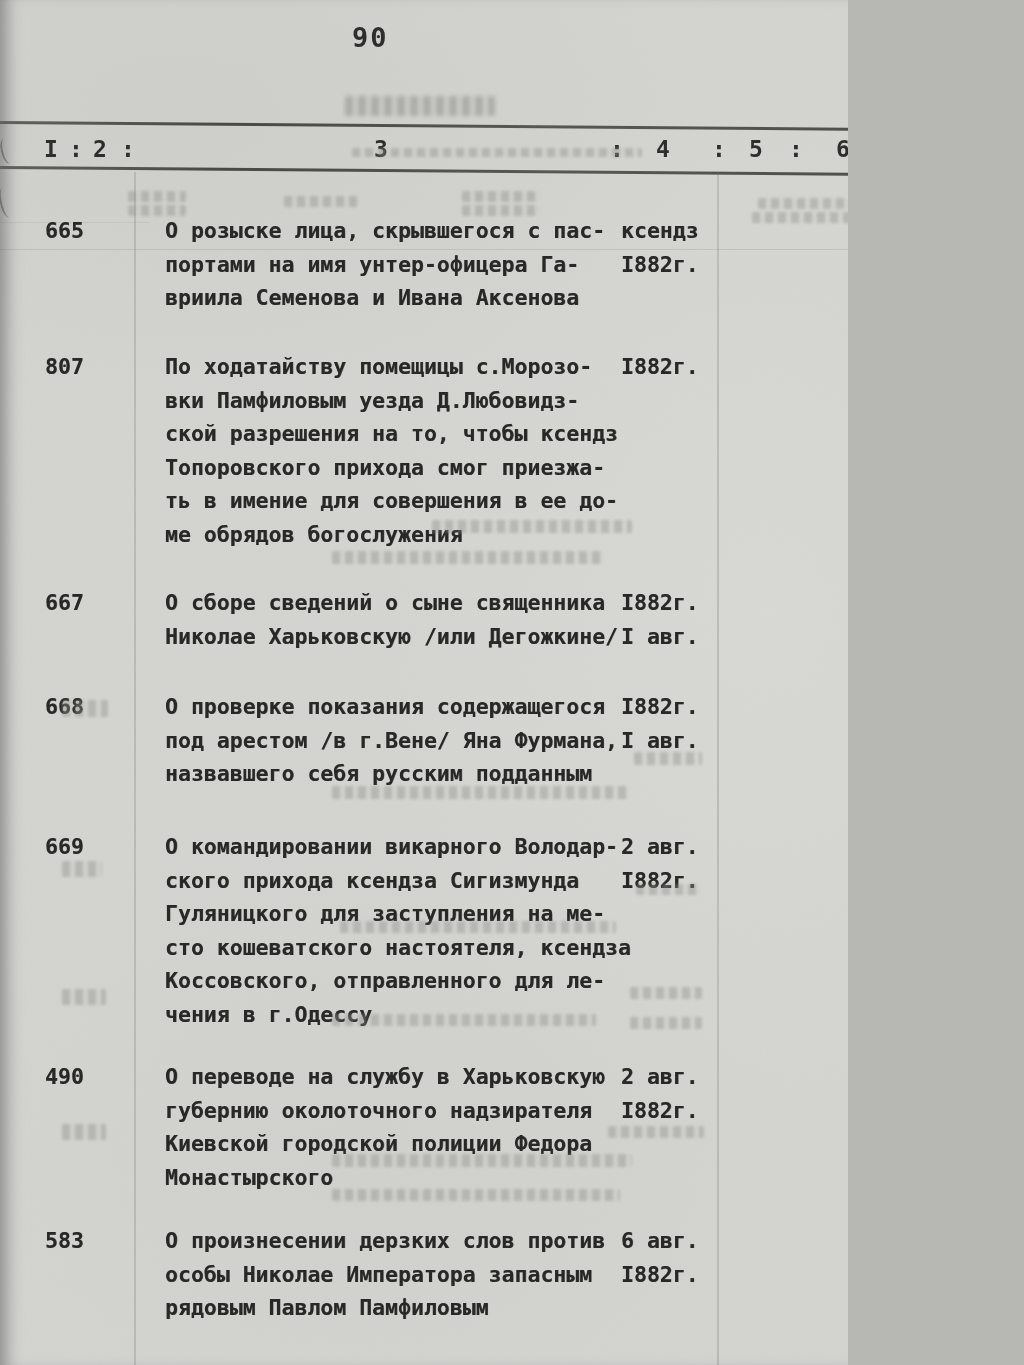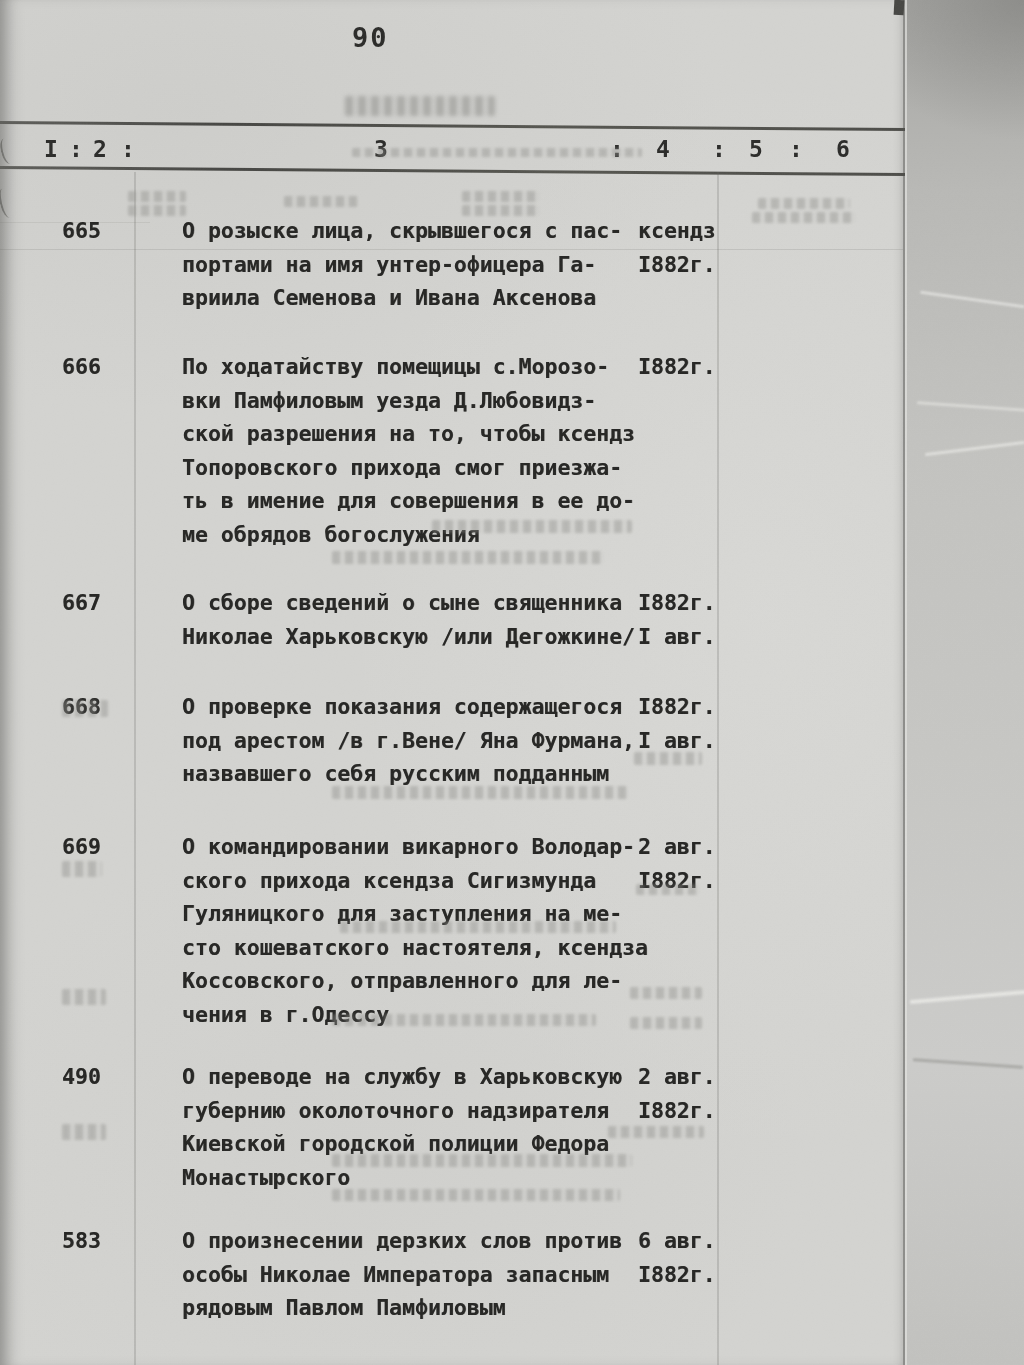--- a/index.html
+++ b/index.html
@@ -1,16 +1,16 @@
 <!DOCTYPE html>
 <html><head>
 <meta charset="utf-8">
 <style>
   html,body{margin:0;padding:0;background:#b7b7b4;}
-  .stage{position:relative;width:1024px;height:1365px;overflow:hidden;
+  .stage{position:relative;width:848px;height:1365px;overflow:hidden;
          font-family:"DejaVu Sans Mono", monospace;background:#d3d3d0;}
   
   .page{position:absolute;left:0;top:0;width:903px;height:1365px;
         background:
           radial-gradient(900px 500px at 20% 8%, rgba(190,190,187,0.25), transparent 60%),
           radial-gradient(700px 900px at 85% 45%, rgba(225,225,222,0.35), transparent 60%),
           radial-gradient(800px 600px at 40% 85%, rgba(200,200,197,0.25), transparent 55%),
           #d4d4d1;
         border-right:2px solid #8d8d8a;
         box-shadow:inset 16px 0 16px -10px rgba(70,70,68,0.5),
@@ -18,21 +18,21 @@
   
   .outside{position:absolute;left:905px;top:0;width:119px;height:1365px;
         background:
           radial-gradient(260px 200px at 100% 0%, rgba(120,120,117,0.55), transparent 70%),
           linear-gradient(180deg,#a6a6a3 0%,#b9b9b6 14%,#c3c3c0 32%,#c7c7c4 55%,#cccccA 78%,#c2c2bf 100%);}
   .outside::before{content:"";position:absolute;left:0;top:0;width:2px;height:100%;background:#e3e3e0;opacity:.7;}
   .crease{position:absolute;filter:blur(1px);}
   .corner-mark{position:absolute;left:894px;top:0;width:10px;height:15px;background:#454542;transform:rotate(3deg);}
   
   .tw{position:absolute;font-weight:bold;font-size:21.5px;line-height:33.5px;color:#242422;
-      text-shadow:0.4px 0.4px 0.6px rgba(35,35,33,0.5);white-space:pre-line;margin-left:17px;}
+      text-shadow:0.4px 0.4px 0.6px rgba(35,35,33,0.5);white-space:pre-line;}
   .page-number{position:absolute;left:352px;top:22px;font-weight:bold;font-size:27px;color:#2a2a28;letter-spacing:2px;}
   
   .hline{position:absolute;left:0;width:905px;height:3px;transform-origin:left center;transform:rotate(0.45deg);
          background:linear-gradient(90deg,#5e5e5a,#454542 25%,#55554f 60%,#4c4c48);}
   .hcell{position:absolute;top:136px;font-weight:bold;font-size:23px;color:#2a2a28;}
   
   .vrule{position:absolute;top:172px;width:2px;height:1193px;background:rgba(95,95,90,0.22);}
   .thinline{position:absolute;height:1px;background:rgba(95,95,90,0.16);}
   
   .entry{position:absolute;left:0;width:903px;}
@@ -89,21 +89,21 @@
 
     <div class="entry" style="top:214px;">
       <div class="tw num">665</div>
       <div class="tw desc">О розыске лица, скрывшегося с пас-
 портами на имя унтер-офицера Га-
 вриила Семенова и Ивана Аксенова</div>
       <div class="tw date">ксендз
 I882г.</div>
     </div>
     <div class="entry" style="top:350px;">
-      <div class="tw num">666</div>
+      <div class="tw num">807</div>
       <div class="tw desc">По ходатайству помещицы с.Морозо-
 вки Памфиловым уезда Д.Любовидз-
 ской разрешения на то, чтобы ксендз
 Топоровского прихода смог приезжа-
 ть в имение для совершения в ее до-
 ме обрядов богослужения</div>
       <div class="tw date">I882г.</div>
     </div>
     <div class="entry" style="top:586px;">
       <div class="tw num">667</div>

